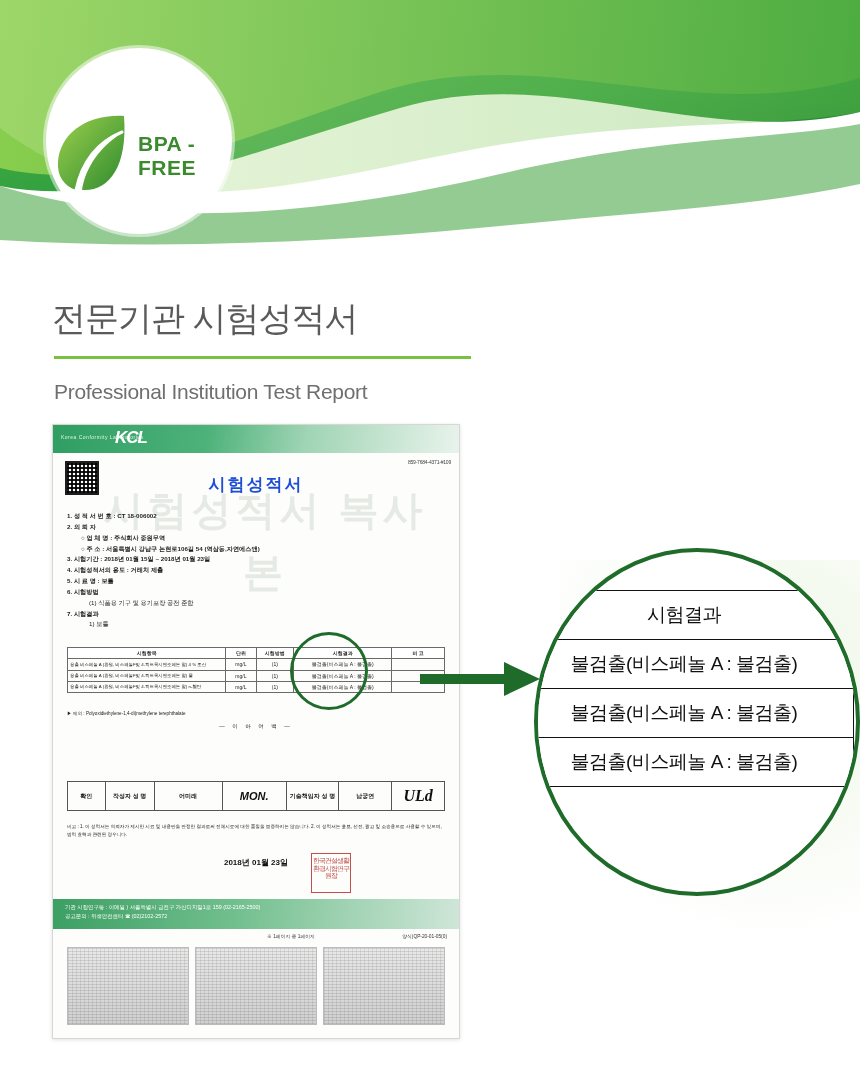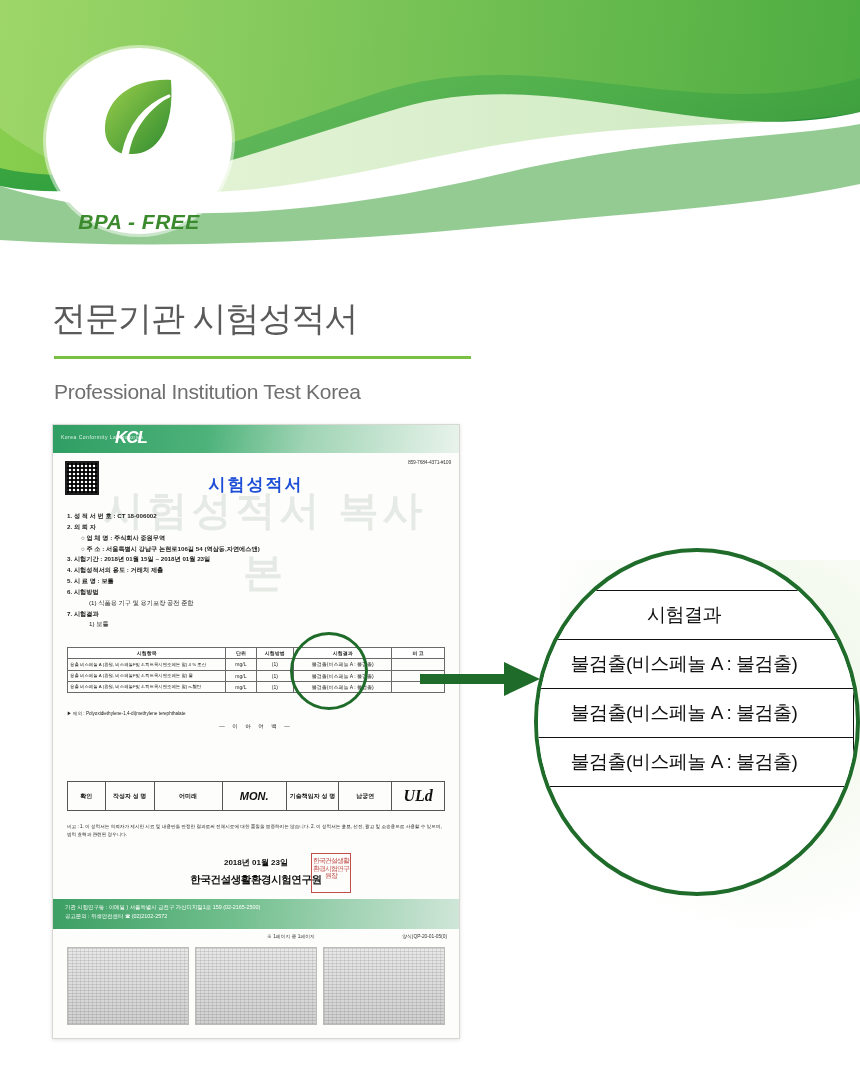--- a/index.html
+++ b/index.html
@@ -27,26 +27,25 @@
 
   
   .bpa-badge {
     position: absolute;
     left: 46px; top: 48px;
     width: 186px; height: 186px;
     border-radius: 50%;
     background: #ffffff;
     box-shadow: 0 0 0 3px rgba(255,255,255,0.5);
     display: flex;
-    flex-direction: column;
+    flex-direction: row;
     align-items: center;
-    justify-content: space-between;
+    justify-content: center;
     padding-top: 22px;
     box-sizing: border-box;
-    font-style: italic;
   }
   .leaf-wrap {
     width: 92px; height: 92px;
     display: block;
   }
   .bpa-label {
     margin-top: 8px;
     font-size: 21px;
     font-weight: bold;
     color: #3c8a2e;
@@ -386,21 +385,21 @@
       </defs>
       <path d="M78,10 C40,8 14,28 12,56 C11,70 18,80 30,84 C34,58 50,38 74,28 C54,42 40,60 36,84 C62,86 82,62 78,10 Z" fill="url(#lg)"></path>
       <path d="M30,84 C36,56 52,36 76,26" fill="none" stroke="#ffffff" stroke-width="3" stroke-linecap="round"></path>
     </svg>
   </span>
   <span class="bpa-label">BPA - FREE</span>
 </div>
 
 <div class="title-ko">전문기관 시험성적서</div>
 <div class="title-underline"></div>
-<div class="title-en">Professional Institution Test Korea</div>
+<div class="title-en">Professional Institution Test Report</div>
 
 <div class="bg-blob"></div>
 
 <div class="doc">
   <div class="doc-head">
     <span class="kcl-sub">Korea Conformity Laboratories</span>
     <span class="kcl">KCL</span>
   </div>
   <div class="doc-no">859-7684-4371-#109</div>
   <div class="qr"></div>
@@ -476,21 +475,20 @@
 성     명</td>
       <td style="width:14%">남궁연</td>
       <td class="sign-hand2" style="width:14%">ULd</td>
     </tr>
   </tbody>
     </table>
 
   <div class="sign-note">비고 : 1. 이 성적서는 의뢰자가 제시한 시료 및 내용만을 판정한 결과로써 전체시료에 대한 품질을 보증하지는 않습니다.
         2. 이 성적서는 홍보, 선전, 광고 및 소송용으로 사용할 수 있으며, 법적 효력과 관련된 경우니다.</div>
   <div class="doc-date">2018년  01월  23일</div>
-  <div class="doc-org">한국건설생활환경시험연구원</div>
   <div class="stamp">한국건설생활환경시험연구원장</div>
 
   <div class="doc-footer">
     <div>기관 시험연구동 : 이메일 ) 서울특별시 금천구  가산디지털1로 159  (02-2165-2500)</div>
     <div>공고문의 : 위생안전센터  ☎ (02)2102-2572</div>
   </div>
   <div class="doc-footer2">
     <span style="width:30%"></span>
     <span class="center">※ 1페이지 중 1페이지</span>
     <span>양식)QP-20-01-05(0)</span>

